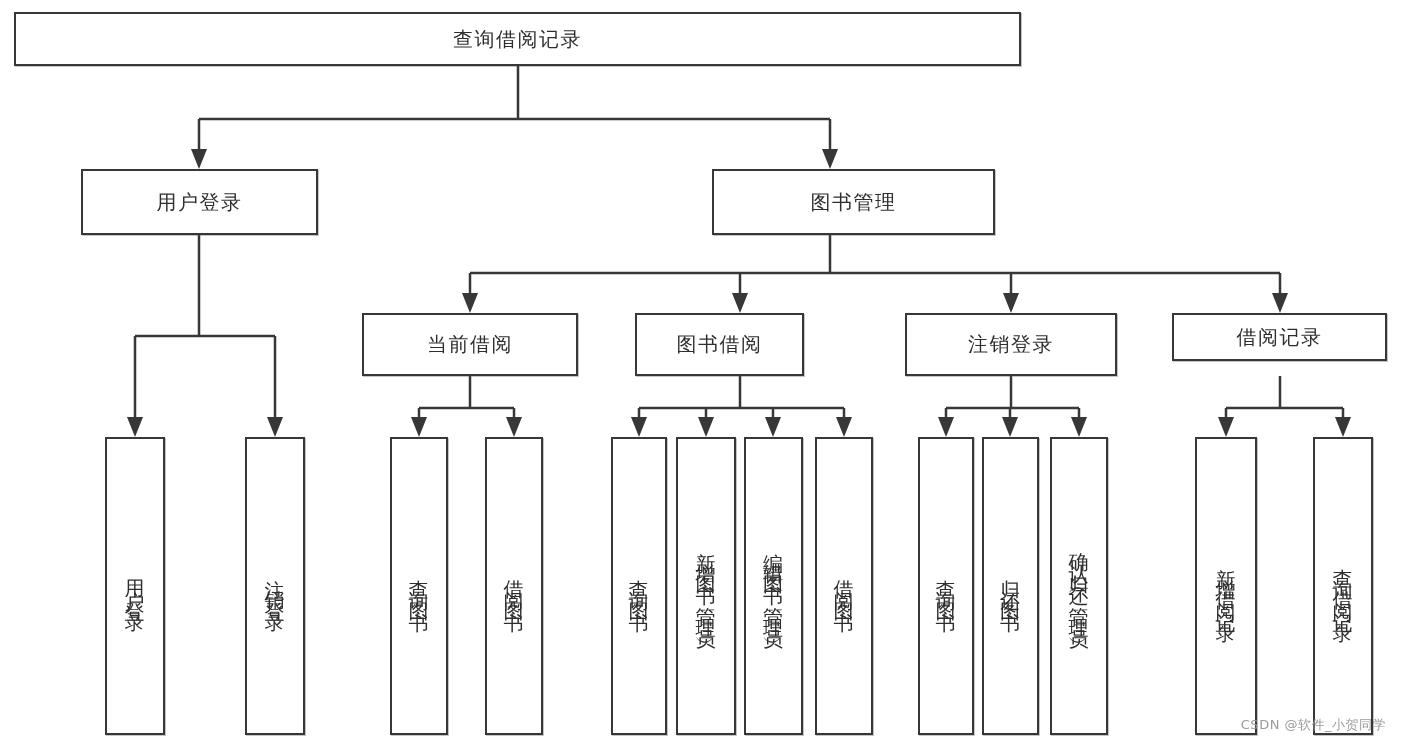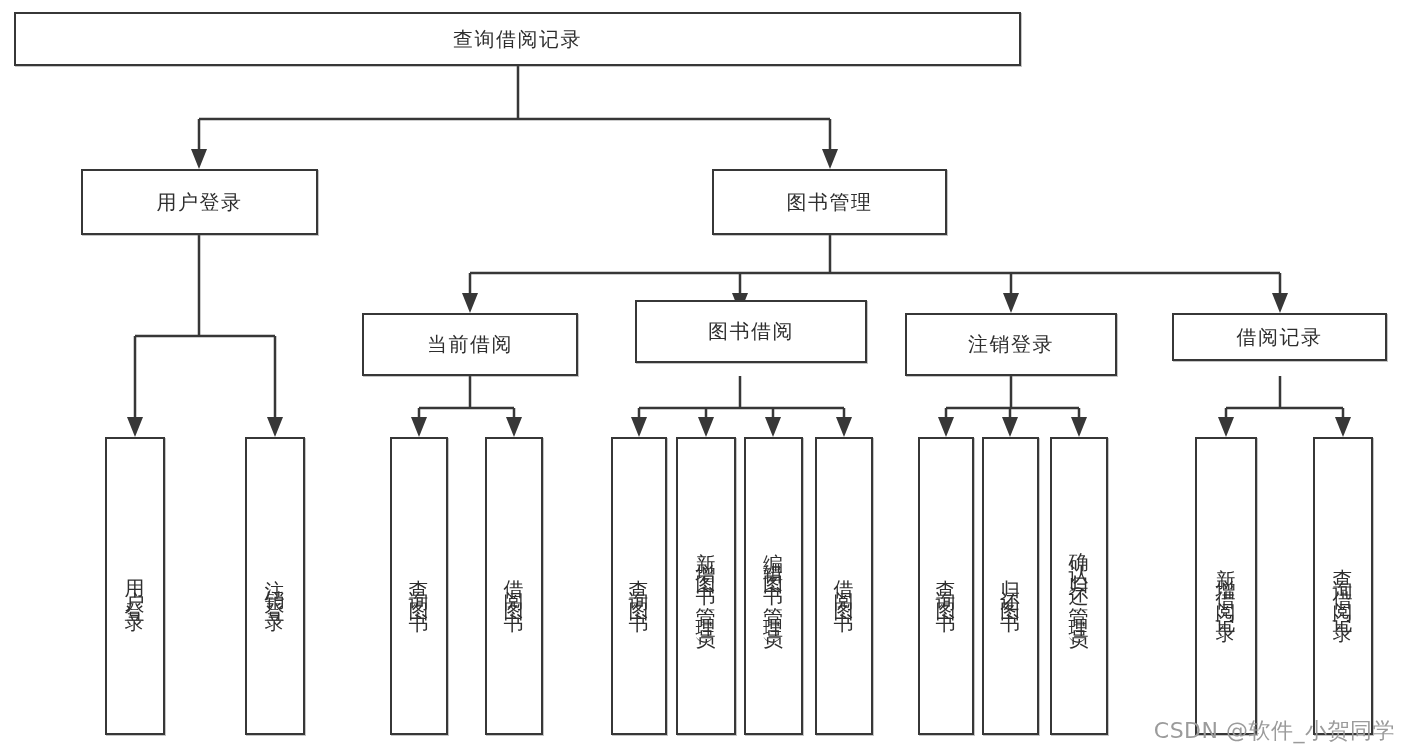--- a/index.html
+++ b/index.html
@@ -14,22 +14,22 @@
     border:2.5px solid #373737;box-shadow:1px 1px 0 rgba(90,90,90,0.35);
     display:flex;align-items:center;justify-content:center;
     color:#2e2e2e;
   }
   .hnode{font-size:20px;letter-spacing:1.5px;white-space:nowrap;}
   .vnode .vtext{
     writing-mode:vertical-rl;text-orientation:mixed;
     font-size:20px;letter-spacing:11px;line-height:1;white-space:nowrap;
   }
   .watermark{
-    position:absolute;right:10px;top:716px;z-index:5;
-    font-size:22px;color:#9b9b9b;letter-spacing:0.5px;white-space:nowrap;
+    position:absolute;right:19px;top:716px;z-index:5;
+    font-size:13px;color:#9b9b9b;letter-spacing:0.5px;white-space:nowrap;
   }
 </style>
 </head>
 <body>
 
 <div class="stage">
 
   <svg class="wires" viewBox="0 0 1405 747" aria-hidden="true">
     <g fill="none" stroke="#373737" stroke-width="2.5">
       <path d="M518 66 V119 M199 119 H830 M199 119 V152 M830 119 V152"></path>
@@ -63,28 +63,28 @@
     </g>
   </svg>
 
   <div class="node hnode" style="left:14px;top:12px;width:1007px;height:54px">
     <span>查询借阅记录</span>
   </div>
 
   <div class="node hnode" style="left:81px;top:169px;width:237px;height:66px">
     <span>用户登录</span>
   </div>
-  <div class="node hnode" style="left:712px;top:169px;width:235px;height:66px">
+  <div class="node hnode" style="left:712px;top:169px;width:283px;height:66px">
     <span>图书管理</span>
   </div>
 
   <div class="node hnode" style="left:362px;top:313px;width:216px;height:63px">
     <span>当前借阅</span>
   </div>
-  <div class="node hnode" style="left:635px;top:300px;width:232px;height:63px">
+  <div class="node hnode" style="left:635px;top:313px;width:169px;height:63px">
     <span>图书借阅</span>
   </div>
   <div class="node hnode" style="left:905px;top:313px;width:212px;height:63px">
     <span>注销登录</span>
   </div>
   <div class="node hnode" style="left:1172px;top:313px;width:215px;height:48px">
     <span>借阅记录</span>
   </div>
 
   <div class="node vnode" style="left:105px;top:437px;width:60px;height:298px">

